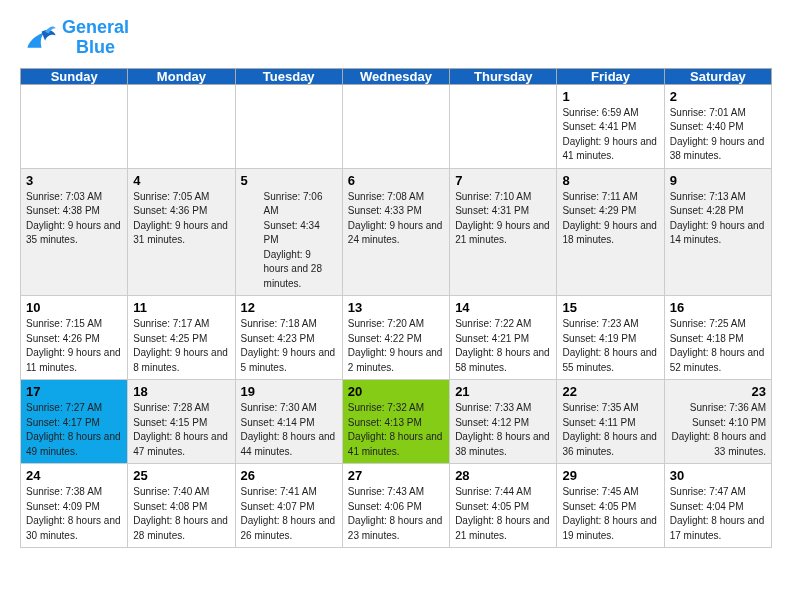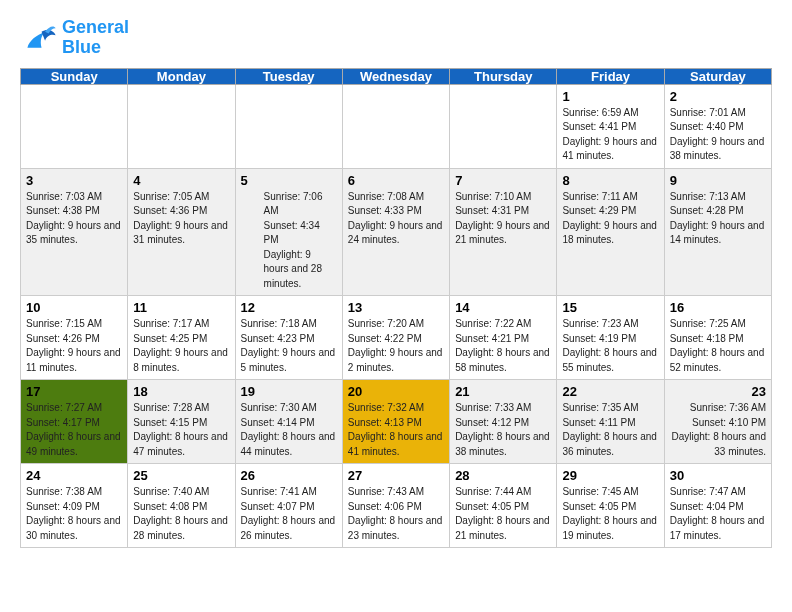--- a/index.html
+++ b/index.html
@@ -1,18 +1,18 @@
 <!DOCTYPE html>
 <html><head>
   <meta charset="utf-8">
   <style>
     * { box-sizing: border-box; margin: 0; padding: 0; }
     body { font-family: Arial, sans-serif; background: #fff; width: 792px; min-height: 612px; }
     
-    .header { display: flex; justify-content: space-between; align-items: flex-start; padding: 18px 20px 10px 20px; }
+    .header { display: flex; justify-content: space-between; align-items: flex-start; padding: 18px 20px 10px 20px; text-align: center; }
     
     .logo { display: flex; align-items: center; gap: 6px; }
     .logo-text { font-size: 18px; font-weight: bold; color: #1a1a1a; line-height: 1.1; }
     .logo-text span { color: #2196F3; }
     .logo-bird { width: 36px; height: 30px; }
     
     .title-block { text-align: right; }
     .month-title { font-size: 36px; font-weight: bold; color: #1a1a1a; }
     .location { font-size: 16px; color: #555; }
     
@@ -166,39 +166,39 @@
 Daylight: 8 hours and 55 minutes.</div>
           </td>
           <td>
             <span class="day-num">16</span>
             <div class="day-info" style="white-space: pre-line;">Sunrise: 7:25 AM
 Sunset: 4:18 PM
 Daylight: 8 hours and 52 minutes.</div>
           </td>
         </tr>
         <tr>
-          <td style="background: #4d7c0f;">
+          <td style="background: #0ea5e9;">
             <span class="day-num">17</span>
             <div class="day-info" style="white-space: pre-line;">Sunrise: 7:27 AM
 Sunset: 4:17 PM
 Daylight: 8 hours and 49 minutes.</div>
           </td>
           <td style="background: rgb(240, 240, 240);">
             <span class="day-num">18</span>
             <div class="day-info" style="white-space: pre-line;">Sunrise: 7:28 AM
 Sunset: 4:15 PM
 Daylight: 8 hours and 47 minutes.</div>
           </td>
           <td style="background: rgb(240, 240, 240);">
             <span class="day-num">19</span>
             <div class="day-info" style="white-space: pre-line;">Sunrise: 7:30 AM
 Sunset: 4:14 PM
 Daylight: 8 hours and 44 minutes.</div>
           </td>
-          <td style="background: #eab308;">
+          <td style="background: #84cc16;">
             <span class="day-num">20</span>
             <div class="day-info" style="white-space: pre-line;">Sunrise: 7:32 AM
 Sunset: 4:13 PM
 Daylight: 8 hours and 41 minutes.</div>
           </td>
           <td style="background: rgb(240, 240, 240); margin-top: 20px;">
             <span class="day-num">21</span>
             <div class="day-info" style="white-space: pre-line;">Sunrise: 7:33 AM
 Sunset: 4:12 PM
 Daylight: 8 hours and 38 minutes.</div>

